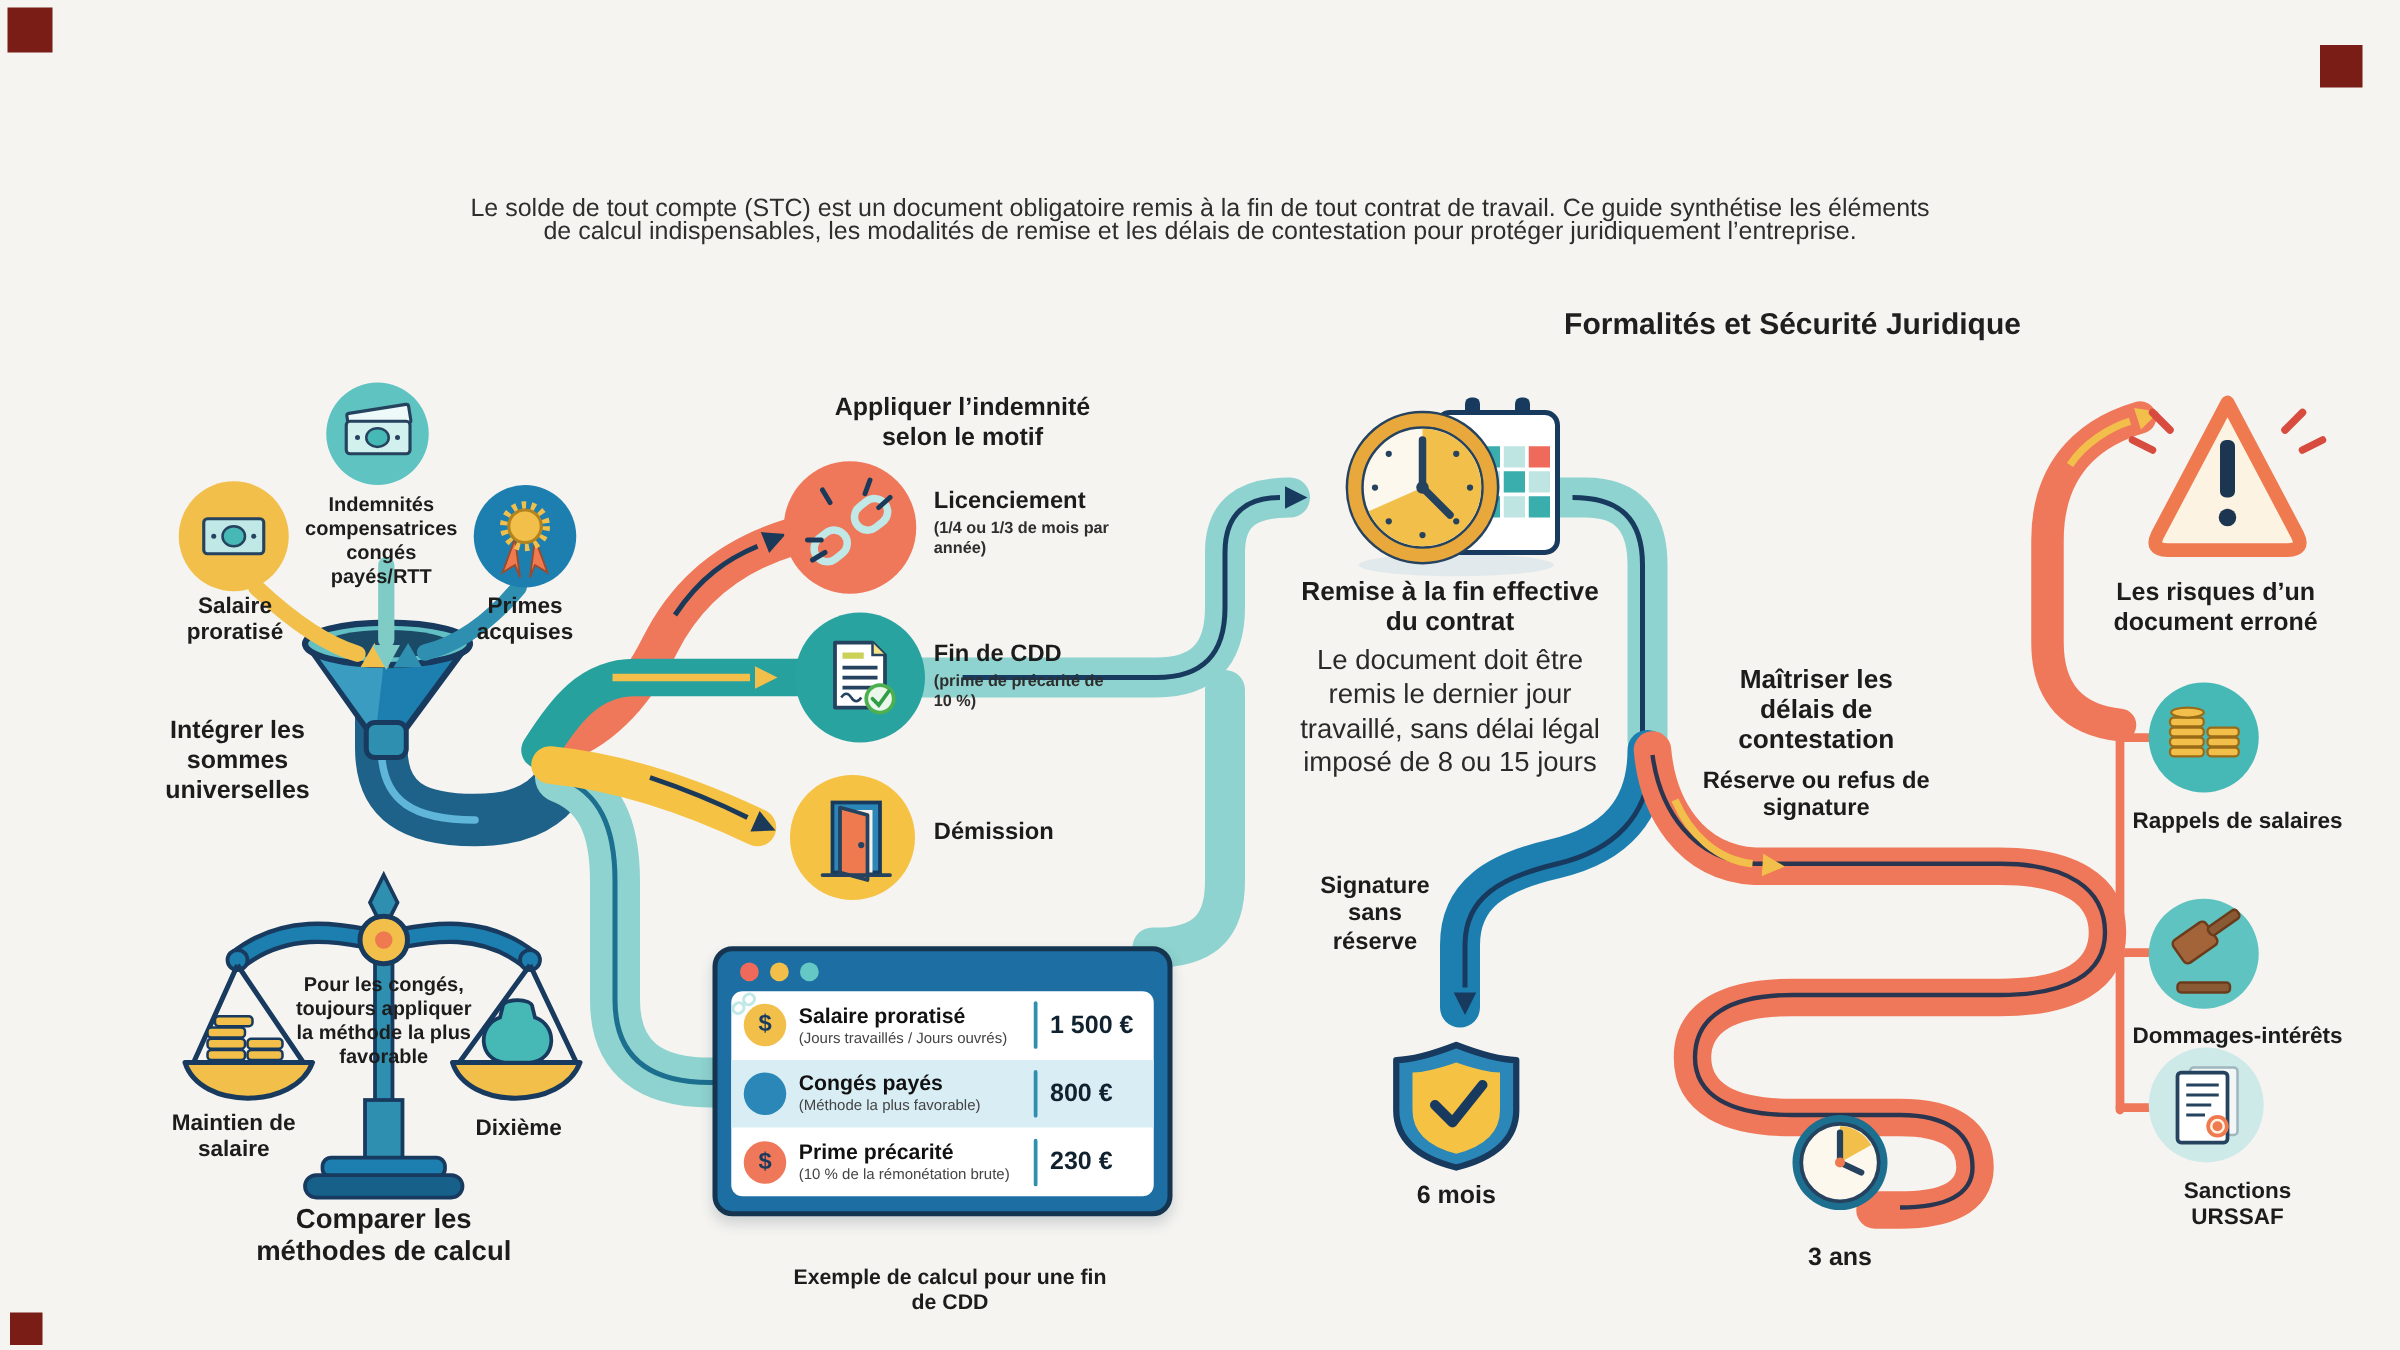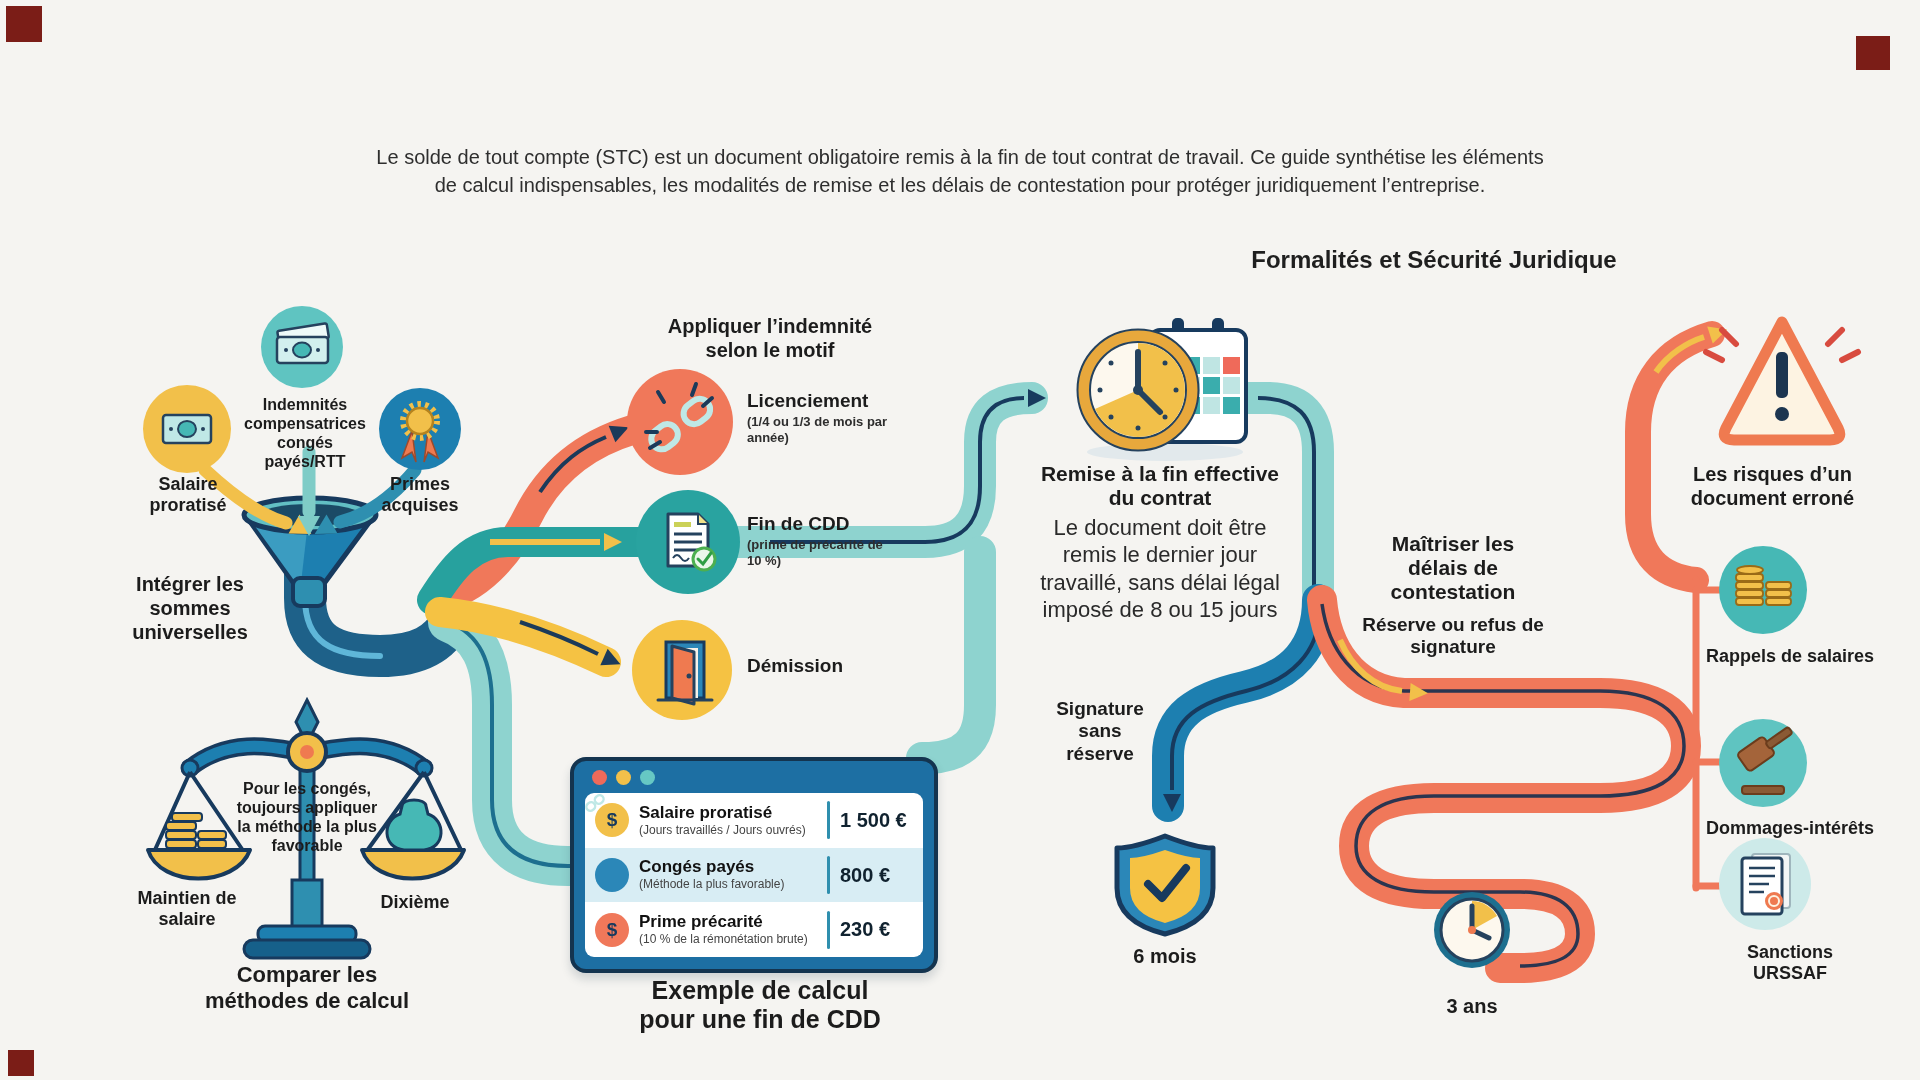--- a/index.html
+++ b/index.html
@@ -287,21 +287,21 @@
     <path d="M1749 868 L1775 868 M1749 876 L1775 876 M1749 884 L1769 884 M1749 892 L1764 892" stroke="#25425e" stroke-width="2.5"></path>
     <circle cx="1774" cy="901" r="9" fill="#ef7a50"></circle>
     <circle cx="1774" cy="901" r="5" fill="none" stroke="#fdf3e2" stroke-width="2"></circle>
   </g>
 </svg>
 
 <div class="corner" style="left:6px;top:6px;width:36px;height:36px;"></div>
 <div class="corner" style="left:1856px;top:36px;width:34px;height:34px;"></div>
 <div class="corner" style="left:8px;top:1050px;width:26px;height:26px;"></div>
 
-<div class="abs c sub" style="left:0;top:146px;width:1920px;">Le solde de tout compte (STC) est un document obligatoire remis à la fin de tout contrat de travail. Ce guide synthétise les éléments</div>
+<div class="abs c sub" style="left:0;top:156px;width:1920px;">Le solde de tout compte (STC) est un document obligatoire remis à la fin de tout contrat de travail. Ce guide synthétise les éléments</div>
 <div class="abs c sub" style="left:0;top:174px;width:1920px;">de calcul indispensables, les modalités de remise et les délais de contestation pour protéger juridiquement l’entreprise.</div>
 
 <div class="abs c sechead" style="left:1208px;top:246px;width:452px;">Formalités et Sécurité Juridique</div>
 
 <div class="abs c lbl16" style="left:235px;top:396px;width:140px;">Indemnités compensatrices congés payés/RTT</div>
 <div class="abs c lbl18" style="left:118px;top:474px;width:140px;">Salaire proratisé</div>
 <div class="abs c lbl18" style="left:350px;top:474px;width:140px;">Primes acquises</div>
 <div class="abs c lbl20" style="left:115px;top:572px;width:150px;">Intégrer les sommes universelles</div>
 
 <div class="abs c lbl20" style="left:650px;top:314px;width:240px;">Appliquer l’indemnité selon le motif</div>
@@ -352,21 +352,21 @@
       <div class="rowicon" style="background:#f0785a;">$</div>
       <div class="rowtxt">
         <div class="t1">Prime précarité</div>
         <div class="t2">(10 % de la rémonétation brute)</div>
       </div>
       <div class="rowdiv"></div>
       <div class="rowval">230 €</div>
     </div>
   </div>
 </div>
-<div class="abs c lbl21" style="left:630px;top:976px;width:260px;font-size:25px;">Exemple de calcul pour une fin de CDD</div>
+<div class="abs c lbl21" style="left:630px;top:1012px;width:260px;font-size:17px;">Exemple de calcul pour une fin de CDD</div>
 
 <div class="abs c lbl21" style="left:1030px;top:462px;width:260px;">Remise à la fin effective du contrat</div>
 <div class="abs c body17" style="left:1028px;top:514px;width:264px;">Le document doit être remis le dernier jour travaillé, sans délai légal imposé de 8 ou 15 jours</div>
 
 <div class="abs c lbl18" style="left:1045px;top:698px;width:110px;font-size:19px;">Signature sans réserve</div>
 <div class="abs c lbl20" style="left:1103px;top:944px;width:124px;">6 mois</div>
 
 <div class="abs c lbl21" style="left:1368px;top:532px;width:170px;">Maîtriser les délais de contestation</div>
 <div class="abs c lbl18" style="left:1360px;top:614px;width:186px;font-size:19px;font-weight:600;">Réserve ou refus de signature</div>
 <div class="abs c lbl20" style="left:1410px;top:994px;width:124px;">3 ans</div>

